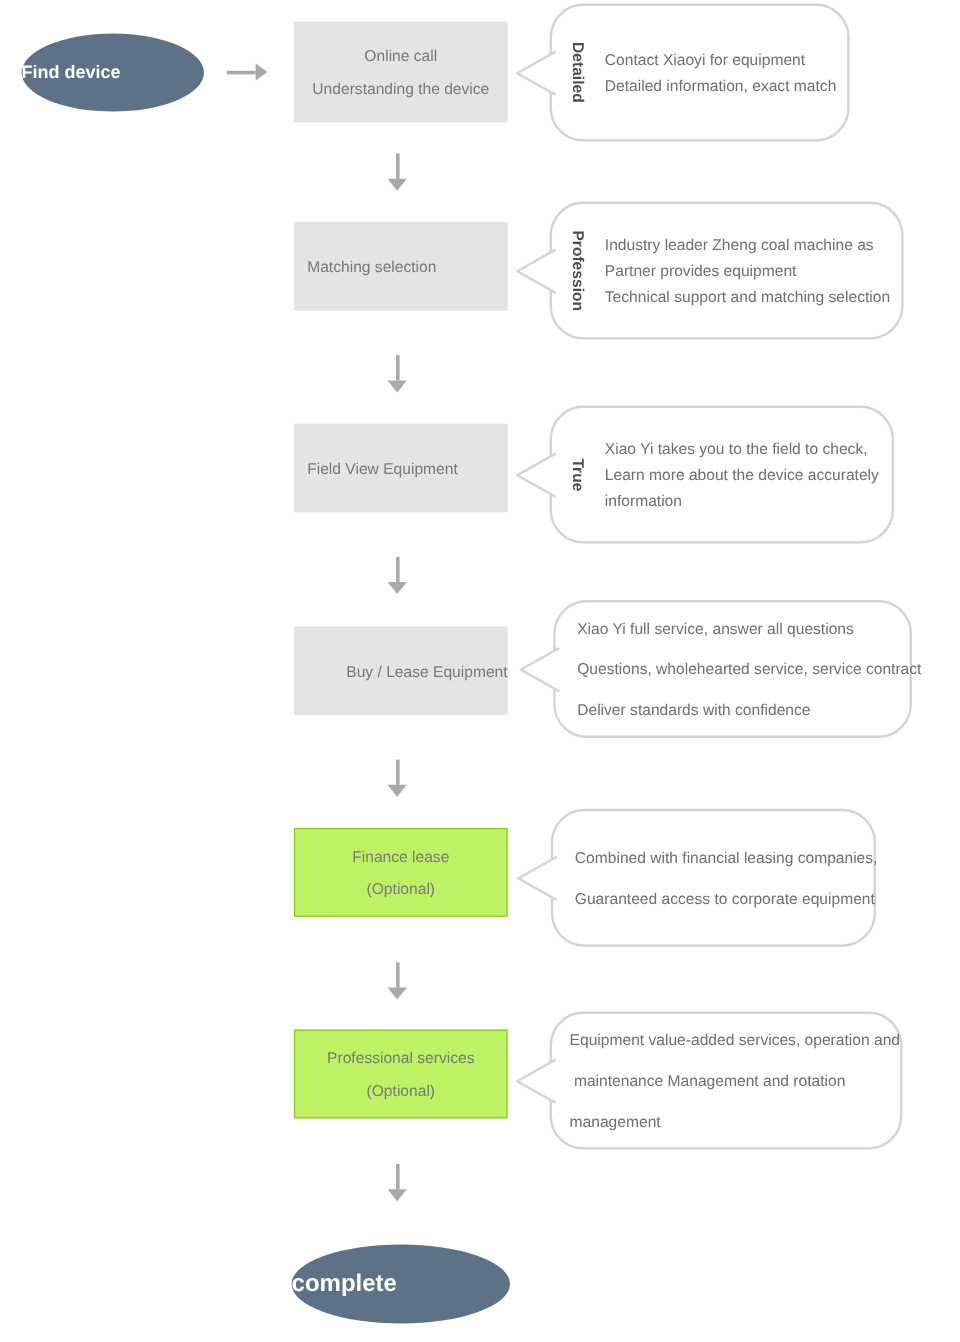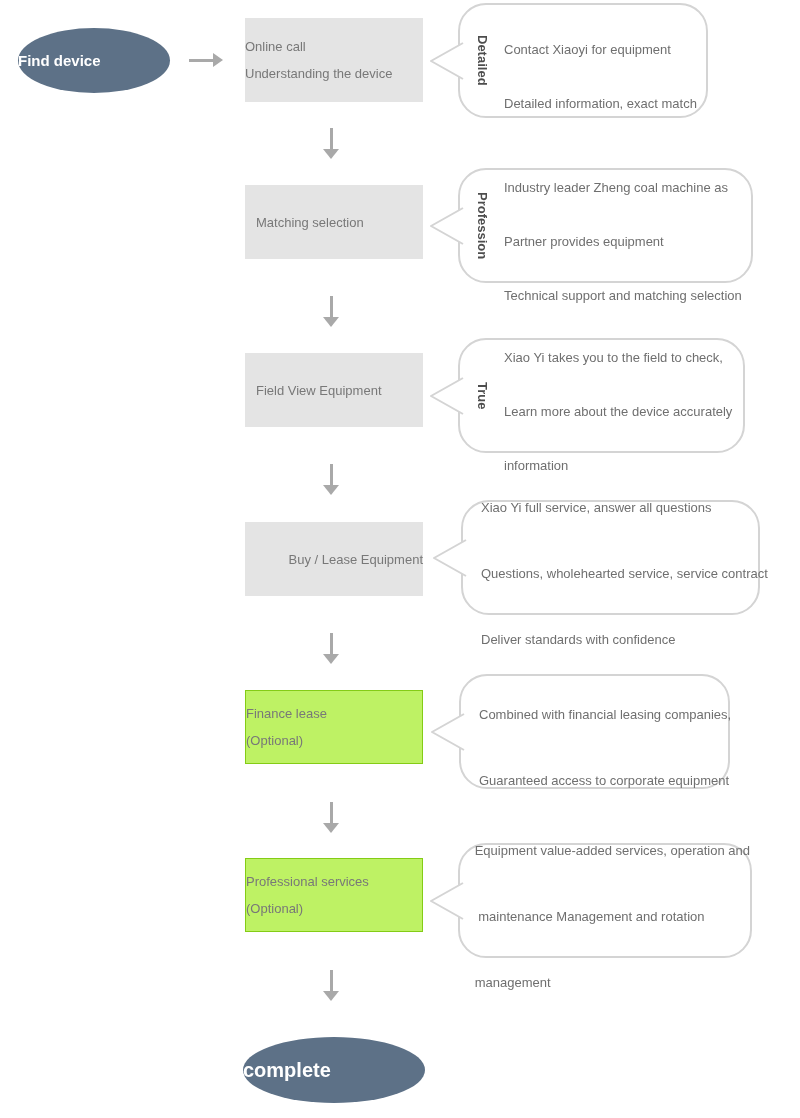--- a/index.html
+++ b/index.html
@@ -35,21 +35,21 @@
     height: 74px;
     display: flex;
     flex-direction: column;
     justify-content: center;
     font-size: 13px;
     color: #787878;
     line-height: 27px;
   }
   .gbox.filled   { background: #e4e4e4; }
   .gbox.outlined { background: #bef264; border: 1px solid #84cc16; }
-  .gbox.center   { text-align: left; }
+  .gbox.center   { text-align: center; }
   .gbox.left     { padding-left: 11px; text-align: left; }
   .gbox.r1 { top: 18px; height: 84px; }
   .gbox.r2 { top: 185px; }
   .gbox.r3 { top: 353px; }
   .gbox.r4 { top: 522px; text-align: right; }
   .gbox.r5 { top: 690px; }
   .gbox.r6 { top: 858px; }
 
   
   .bubble {
@@ -86,21 +86,20 @@
     font-weight: bold;
     color: #4d4d4d;
   }
   .lines { display: flex; flex-direction: column; }
   .bubble.no-tag .lines { padding-left: 18px; gap: 12px; }
   .bubble-line {
     font-size: 13px;
     color: #6f6f6f;
     line-height: 22px;
     white-space: pre;
-    margin-top: 32px;
   }
 
   
   .arrow-right {
     position: absolute;
     left: 189px;
     top: 53px;
     width: 34px;
     height: 14px;
     display: flex;

